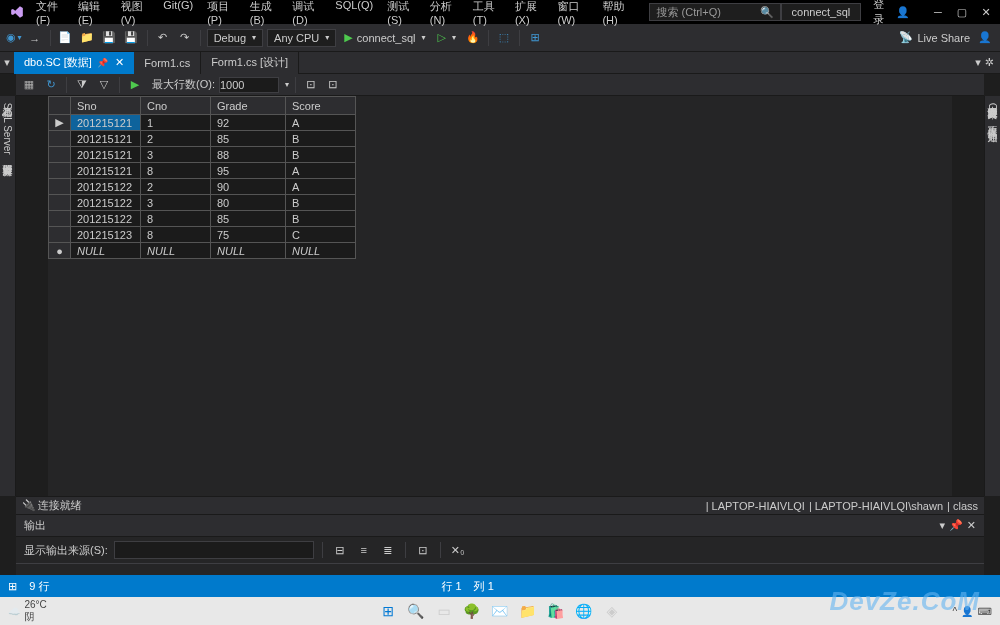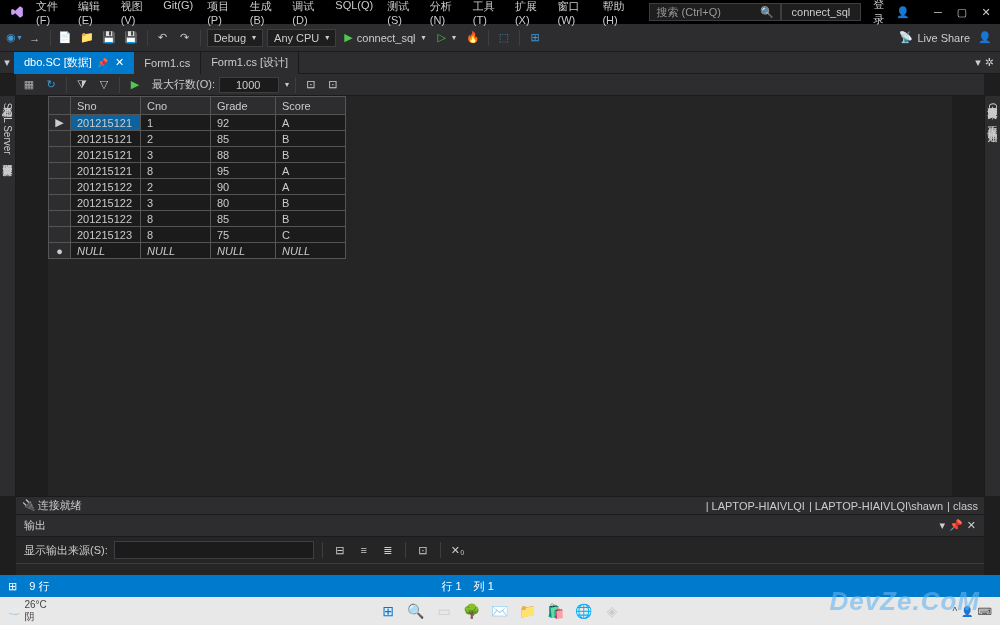--- a/index.html
+++ b/index.html
@@ -24,34 +24,34 @@
 .toolbar-right { margin-left: auto; display: flex; align-items: center; gap: 6px; }
 .live-share { color: #ccc; display: flex; align-items: center; gap: 4px; }
 .tabs-bar { background: #2d2d30; height: 22px; display: flex; align-items: center; border-bottom: 1px solid #1a1a1a; }
 .dropdown-tab { width: 14px; display: flex; align-items: center; justify-content: center; color: #ccc; }
 .tab { padding: 3px 10px; height: 22px; display: flex; align-items: center; gap: 6px; cursor: pointer; }
 .tab.active { background: #007acc; color: #fff; }
 .tab.inactive { background: #2d2d30; color: #ccc; border-right: 1px solid #1a1a1a; }
 .tab-close { cursor: pointer; }
 .tabs-right { margin-left: auto; padding-right: 6px; display: flex; gap: 4px; }
 .data-toolbar { background: #2d2d30; height: 22px; display: flex; align-items: center; padding: 0 4px; gap: 4px; border-bottom: 1px solid #1a1a1a; margin-left: 16px; margin-right: 16px; }
-.max-rows-input { background: #1b1b1b; border: 1px solid #3e3e42; color: #ccc; width: 60px; padding: 1px 16px; font-size: 11px; }
+.max-rows-input { background: #1b1b1b; border: 1px solid #3e3e42; color: #ccc; width: 60px; padding: 1px 0; font-size: 11px; }
 .content-area { display: flex; height: 400px; gap: 32px; }
 .left-strip { width: 16px; background: #2d2d30; writing-mode: vertical-lr; text-orientation: mixed; font-size: 10px; color: #ccc; padding-top: 4px; border-right: 1px solid #1a1a1a; }
 .right-strip { width: 16px; background: #2d2d30; writing-mode: vertical-lr; text-orientation: mixed; font-size: 10px; color: #ccc; padding-top: 4px; border-left: 1px solid #1a1a1a; }
 .grid-area { flex: 1; background: #252526; overflow: auto; }
 .data-table { border-collapse: collapse; font-size: 11px; }
 .data-table th { background: #2d2d30; color: #ccc; text-align: left; padding: 2px 6px; border: 1px solid #555; font-weight: normal; height: 18px; }
 .data-table td { padding: 1px 6px; border: 1px solid #555; color: #ccc; height: 16px; background: #1b1b1b; }
 .row-selector { width: 22px; background: #2d2d30 !important; text-align: center; }
 .selected-cell { background: #0e639c !important; color: #fff; }
 .null-val { font-style: italic; color: #999; }
 .col-sno { width: 70px; }
 .col-cno { width: 70px; }
-.col-grade { width: 65px; }
+.col-grade { width: 75px; }
 .col-score { width: 70px; }
 .conn-status { background: #2d2d30; height: 18px; display: flex; align-items: center; padding: 0 6px; margin: 0 16px; border-top: 1px solid #1a1a1a; }
 .conn-right { margin-left: auto; display: flex; gap: 4px; }
 .output-panel { background: #252526; margin: 0 16px; border-top: 1px solid #1a1a1a; }
 .output-title { background: #2d2d30; padding: 3px 8px; display: flex; align-items: center; border-bottom: 1px solid #1a1a1a; }
 .output-title-right { margin-left: auto; display: flex; gap: 4px; }
 .output-controls { padding: 4px 8px; display: flex; align-items: center; gap: 6px; border-bottom: 1px solid #3e3e42; }
 .output-source-dd { background: #1b1b1b; border: 1px solid #3e3e42; width: 200px; height: 18px; }
 .output-body { height: 60px; }
 .bottom-tabs { display: flex; padding: 0; background: #2d2d30; }

